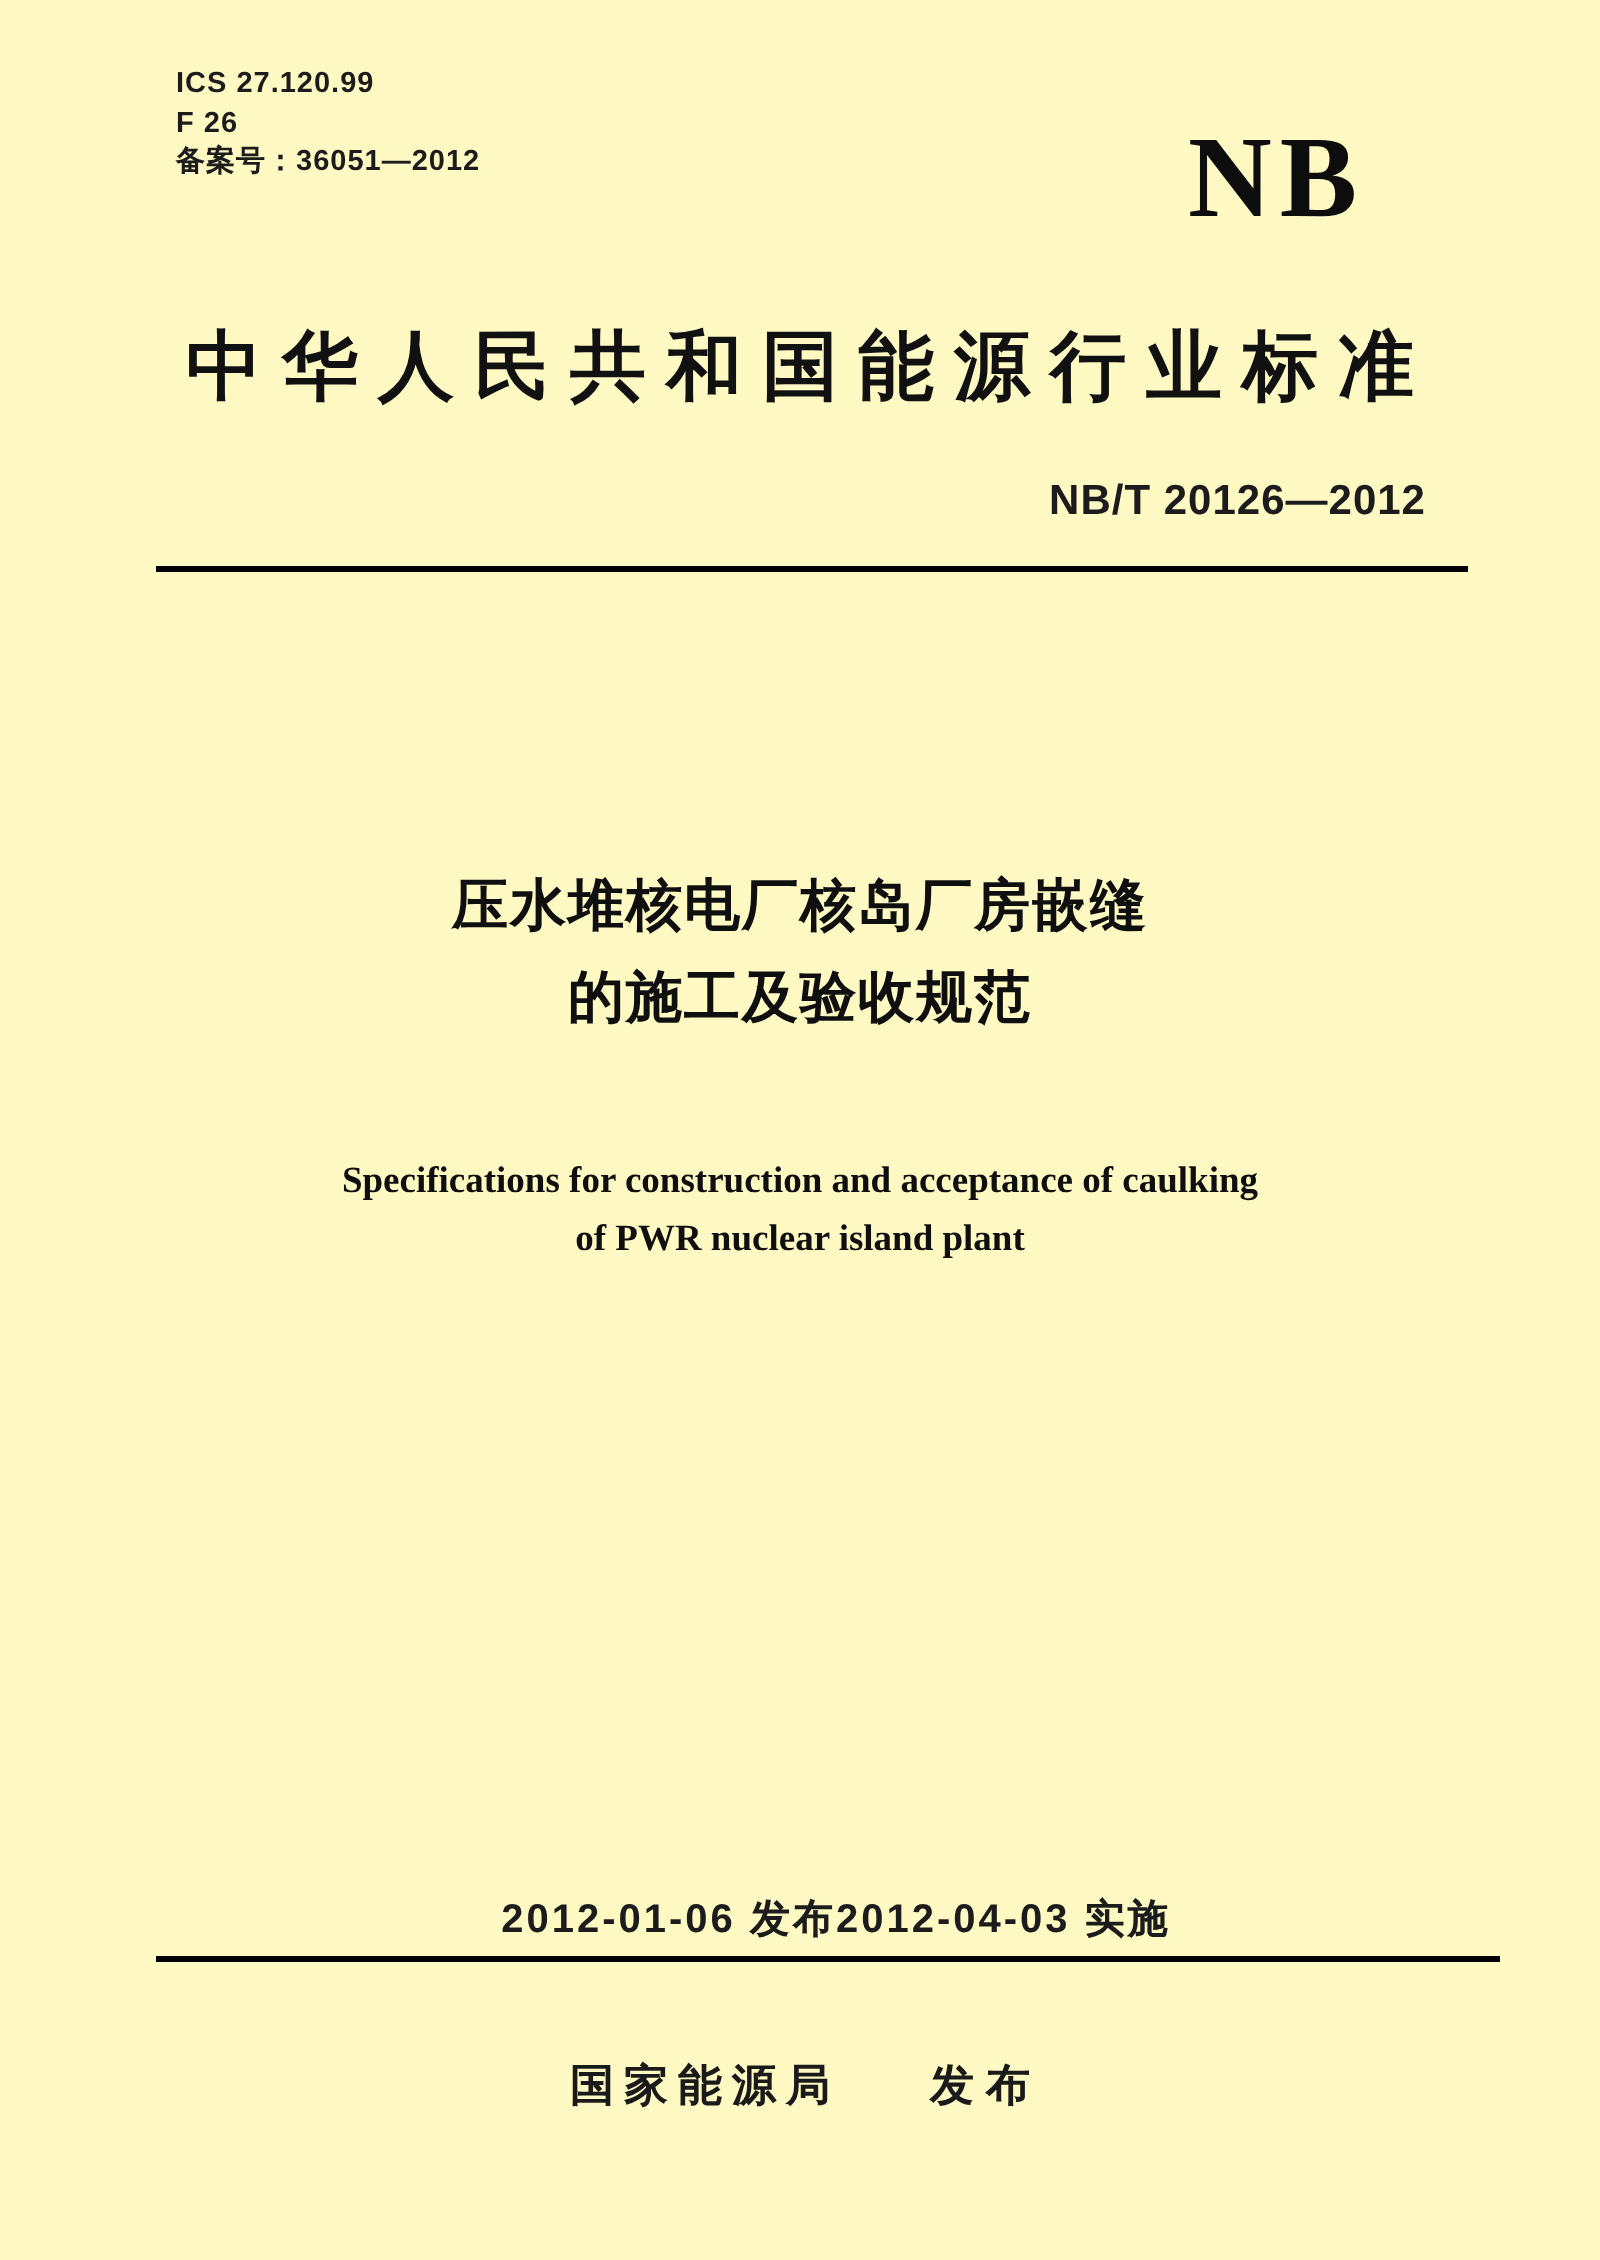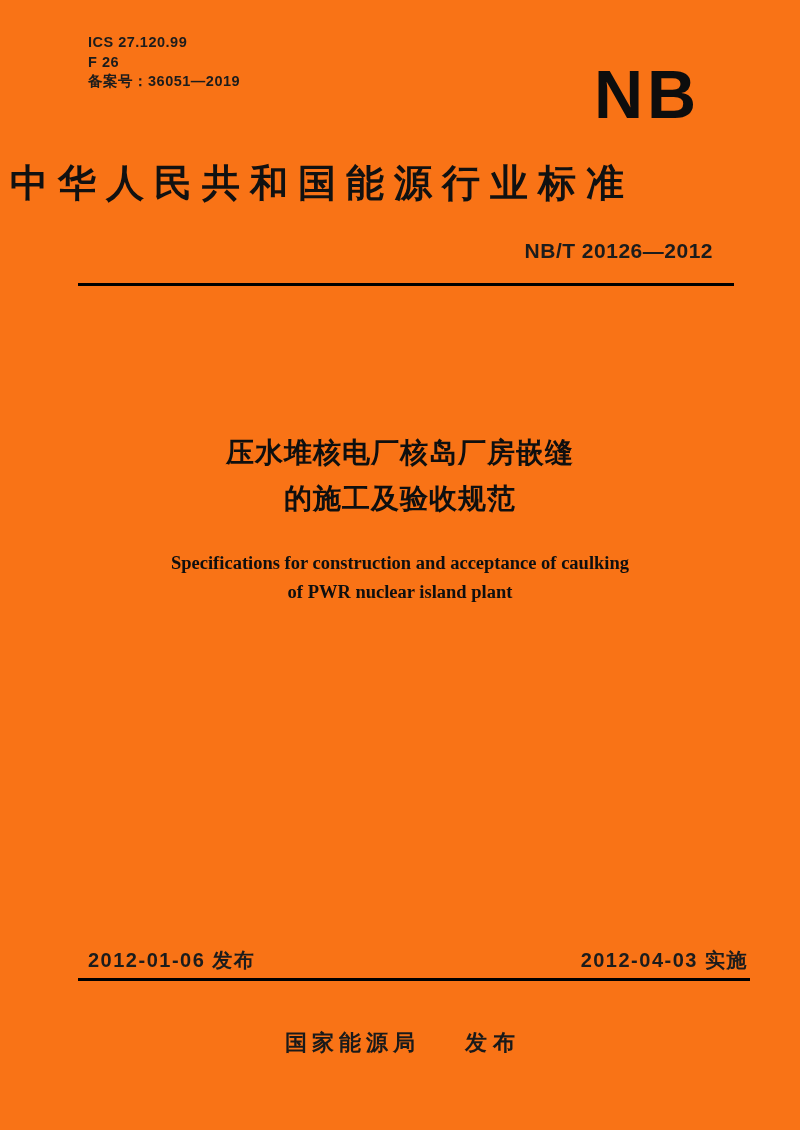--- a/index.html
+++ b/index.html
@@ -1,43 +1,44 @@
 <!DOCTYPE html>
 <html><head>
 <meta charset="utf-8">
 <style>
   html,body{margin:0;padding:0;background:#e8e8e8;}
   .page{
     position:relative;
     width:800px;height:1130px;
     margin:0 auto;
-    background:#f97316;
+    background:#fef9c3;
     color:#1c1c1c;
     font-family:"Liberation Sans",sans-serif;
     overflow:hidden;
   }
   
   .meta{
     position:absolute;left:88px;top:33px;
     font-size:14.5px;font-weight:600;
     line-height:19.5px;letter-spacing:.5px;
     white-space:nowrap;
   }
   .meta .row{height:19.5px;}
   
   .logo{
     position:absolute;left:594px;top:60px;
-    font-family:Liberation Sans, sans-serif;
-    font-weight:bold;font-size:68px;line-height:1;
+    font-family:Liberation Serif, serif;
+    font-weight:bold;font-size:58px;line-height:1;
     letter-spacing:4px;color:#0d0d0d;
     white-space:nowrap;
   }
   
   .org-title{
     position:absolute;top:158px;left:0;width:100%;
+    text-align:center;
     font-size:38px;font-weight:bold;
     letter-spacing:10px;padding-left:10px;
     box-sizing:border-box;white-space:nowrap;
     color:#111;
   }
   .std-number{
     position:absolute;top:215px;right:87px;
     font-size:21px;font-weight:600;letter-spacing:.5px;
     white-space:nowrap;
     margin-top:24px;
@@ -48,54 +49,54 @@
   }
   
   .title-cn{
     position:absolute;top:430px;left:0;width:100%;
     text-align:center;
     font-size:28px;font-weight:bold;
     line-height:46px;letter-spacing:1px;
     color:#0f0f0f;white-space:nowrap;
   }
   .title-en{
-    position:absolute;top:549px;left:0;width:100%;
+    position:absolute;top:577px;left:0;width:100%;
     text-align:center;
     font-family:"Liberation Serif",serif;
     font-size:18.5px;font-weight:bold;
     line-height:29px;color:#0f0f0f;
   }
   
   .date-bar{
     position:absolute;left:78px;top:948px;
     width:672px;box-sizing:border-box;
     padding:0 2px 6px 10px;
     border-bottom:3px solid #000;
-    display:flex;justify-content:space-between;align-items:baseline;
+    display:flex;justify-content:center;align-items:baseline;
     font-size:20px;font-weight:600;
     letter-spacing:1.5px;line-height:24px;
     white-space:nowrap;
   }
   .publisher{
     position:absolute;top:1028px;left:0;width:100%;
     display:flex;justify-content:center;align-items:baseline;gap:45px;
     font-size:22px;font-weight:600;color:#1a1a1a;
     white-space:nowrap;
   }
   .publisher .name{letter-spacing:5px;}
 </style>
 </head>
 <body>
 
 <div class="page">
 
   <div class="meta">
     <div class="row">ICS 27.120.99</div>
     <div class="row">F 26</div>
-    <div class="row">备案号：36051—2019</div>
+    <div class="row">备案号：36051—2012</div>
   </div>
 
   <div class="logo">NB</div>
 
   <div class="org-title">中华人民共和国能源行业标准</div>
 
   <div class="std-number">NB/T 20126—2012</div>
 
   <div class="header-rule"></div>
 

